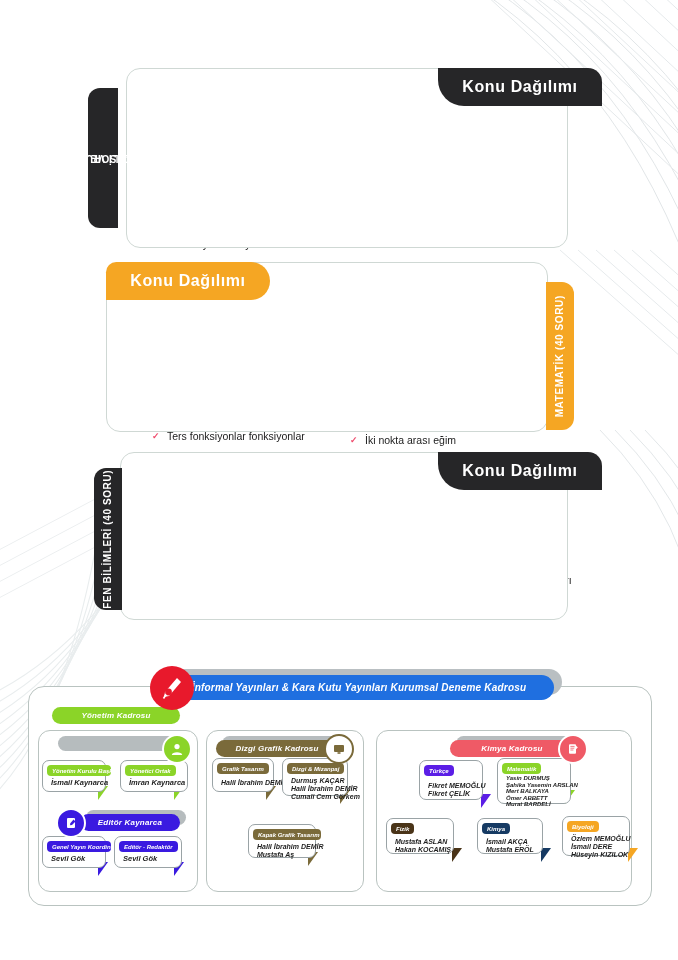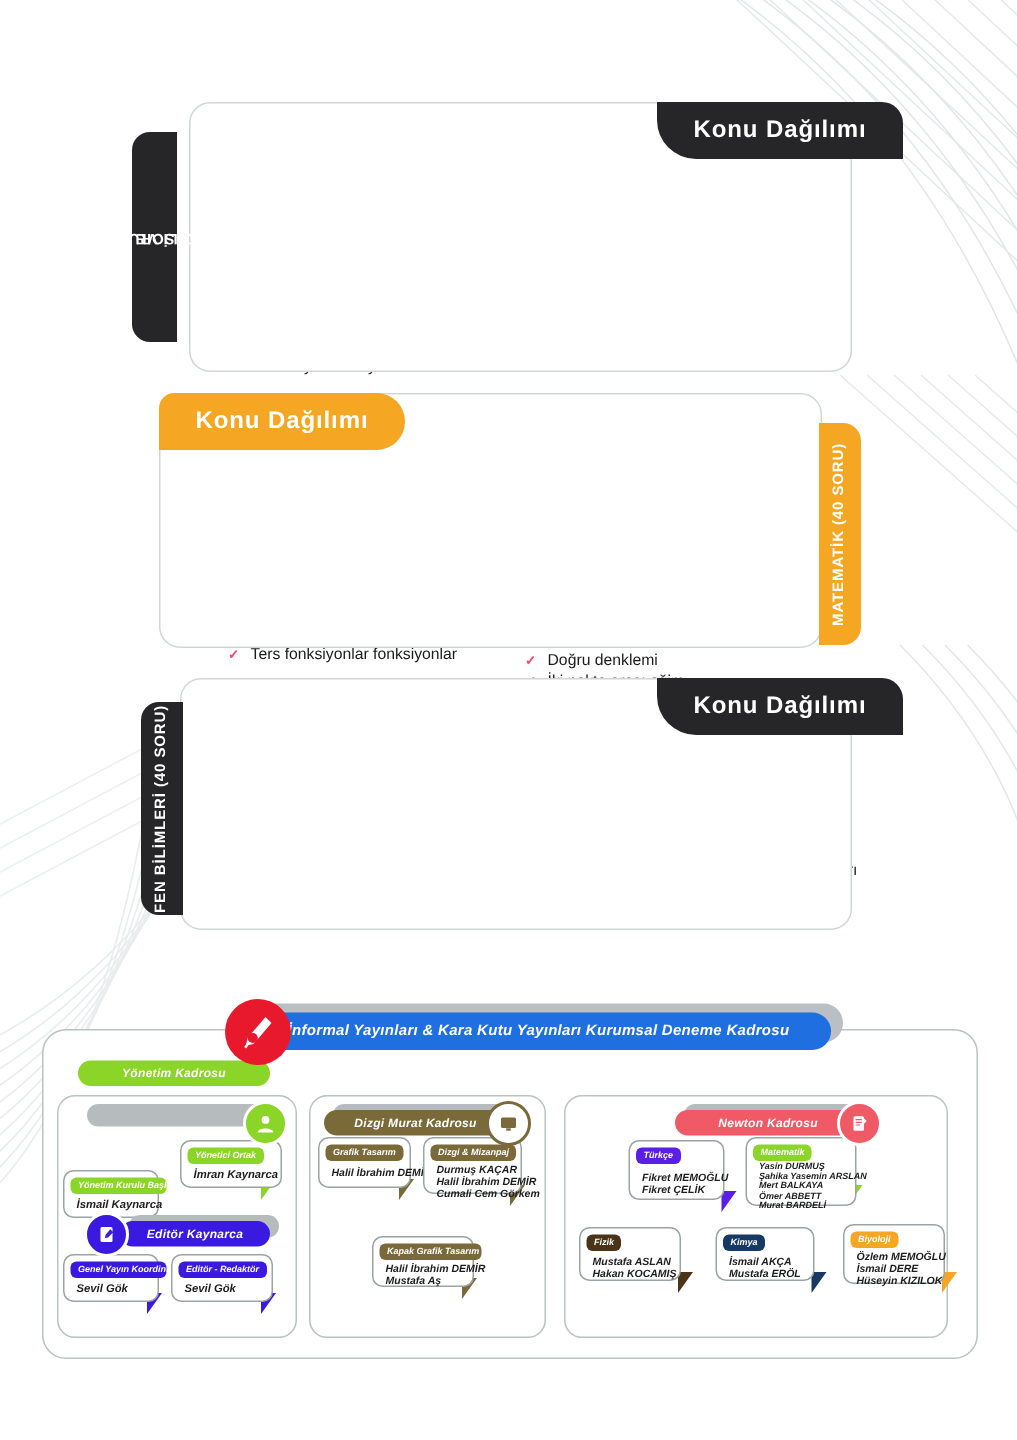--- a/index.html
+++ b/index.html
@@ -279,21 +279,20 @@
       <li>Analitik düzlem</li>
       <li>Eğimi verilen doğrunun denklemi</li>
       <li>Doğru parçasının orta noktasını bulma</li>
       <li>Doğrunun denklemi</li>
       <li>İki nokta arası uzaklık</li>
       <li>Dik koordinat sistemi</li>
       <li>Doğrunun eğimi</li>
       <li>Doğruların birbirine göre durumları</li>
       <li>Dik doğrular</li>
       <li>İki doğru arası alan</li>
-      <li>Doğru denklemi</li>
       <li>İki nokta arası eğim</li>
     </ul>
   </div>
 
   <div class="topic-card" style="left:120px;top:452px;width:446px;height:166px;"></div>
   <div class="hdr-tab hdr-dark" style="left:438px;top:452px;width:128px;">
     <span>Konu Dağılımı</span>
   </div>
   <div class="side-tab side-dark" style="left:94px;top:468px;width:28px;height:142px;">
     <span>FEN BİLİMLERİ (40 SORU)</span>
@@ -351,21 +350,21 @@
     <span>Yönetim Kadrosu</span>
   </div>
   <div class="group-icon" style="left:162px;top:734px;background:#8bd428;">
     <svg width="14" height="14" viewBox="0 0 14 14">
       <circle cx="7" cy="4.6" r="2.6" fill="#fff"></circle>
       <path d="M1.8 13 C1.8 9.4 12.2 9.4 12.2 13 Z" fill="#fff"></path>
     </svg>
   </div>
 
   <div class="pfold" style="left:98px;top:786px;border-left:10px solid #8bd428;border-bottom:14px solid transparent;"></div>
-  <div class="pcard" style="left:42px;top:780px;width:62px;height:30px;">
+  <div class="pcard" style="left:42px;top:760px;width:62px;height:30px;">
     <div class="ptitle" style="background:#8bd428;max-width:54px;overflow:hidden;">Yönetim Kurulu Başkanı</div>
     <div class="pnames" style="top:17px;font-size:7.5px;">İsmail Kaynarca</div>
   </div>
 
   <div class="pfold" style="left:174px;top:786px;border-left:10px solid #8bd428;border-bottom:14px solid transparent;"></div>
   <div class="pcard" style="left:120px;top:760px;width:66px;height:30px;text-decoration:underline;">
     <div class="ptitle" style="background:#8bd428;max-width:58px;overflow:hidden;">Yönetici Ortak</div>
     <div class="pnames" style="top:17px;font-size:7.5px;">İmran Kaynarca</div>
   </div>
 
@@ -388,21 +387,21 @@
 
   <div class="pfold" style="left:174px;top:862px;border-left:10px solid #3a1ae0;border-bottom:14px solid transparent;"></div>
   <div class="pcard" style="left:114px;top:836px;width:66px;height:30px;">
     <div class="ptitle" style="background:#3a1ae0;max-width:58px;overflow:hidden;">Editör - Redaktör</div>
     <div class="pnames" style="top:17px;font-size:7.5px;">Sevil Gök</div>
   </div>
 
   <div class="group-box" style="left:206px;top:730px;width:156px;height:160px;"></div>
   <div class="group-tab-shadow" style="left:222px;top:736px;width:122px;"></div>
   <div class="group-tab" style="left:216px;top:740px;width:122px;background:#7a6a3a;">
-    <span>Dizgi Murat Kadrosu</span>
+    <span>Dizgi Grafik Kadrosu</span>
   </div>
   <div class="group-icon" style="left:324px;top:734px;background:#fff;border-color:#7a6a3a;">
     <svg width="14" height="14" viewBox="0 0 14 14">
       <rect x="2" y="3" width="10" height="7" rx="1" fill="#7a6a3a"></rect>
       <rect x="5.5" y="10.2" width="3" height="1.6" fill="#7a6a3a"></rect>
     </svg>
   </div>
 
   <div class="pfold" style="left:266px;top:786px;border-left:10px solid #7a6a3a;border-bottom:14px solid transparent;"></div>
   <div class="pcard" style="left:212px;top:758px;width:60px;height:32px;">
@@ -421,21 +420,21 @@
   <div class="pfold" style="left:308px;top:852px;border-left:10px solid #7a6a3a;border-bottom:14px solid transparent;"></div>
   <div class="pcard" style="left:248px;top:824px;width:66px;height:32px;">
     <div class="ptitle" style="background:#7a6a3a;max-width:58px;overflow:hidden;">Kapak Grafik Tasarım</div>
     <div class="pnames" style="top:17px;">Halil İbrahim DEMİR</div>
     <div class="pnames" style="top:25px;">Mustafa Aş</div>
   </div>
 
   <div class="group-box" style="left:376px;top:730px;width:254px;height:160px;"></div>
   <div class="group-tab-shadow" style="left:456px;top:736px;width:124px;"></div>
   <div class="group-tab" style="left:450px;top:740px;width:124px;background:#ef5a66;">
-    <span>Newton Kadrosu</span>
+    <span>Kimya Kadrosu</span>
   </div>
   <div class="group-icon" style="left:558px;top:734px;background:#ef5a66;">
     <svg width="14" height="14" viewBox="0 0 14 14">
       <rect x="3" y="2.2" width="7" height="9.6" rx="1" fill="#fff"></rect>
       <path d="M4.4 4.4 H8.6 M4.4 6.2 H8.6 M4.4 8 H7.4" stroke="#ef5a66" stroke-width="0.8"></path>
       <path d="M10 3.6 L11.8 5.4 L9.2 8 L8 8.2 L8.2 7 Z" fill="#fff"></path>
     </svg>
   </div>
 
   <div class="pfold" style="left:481px;top:794px;border-left:10px solid #5b1ee6;border-bottom:14px solid transparent;"></div>

